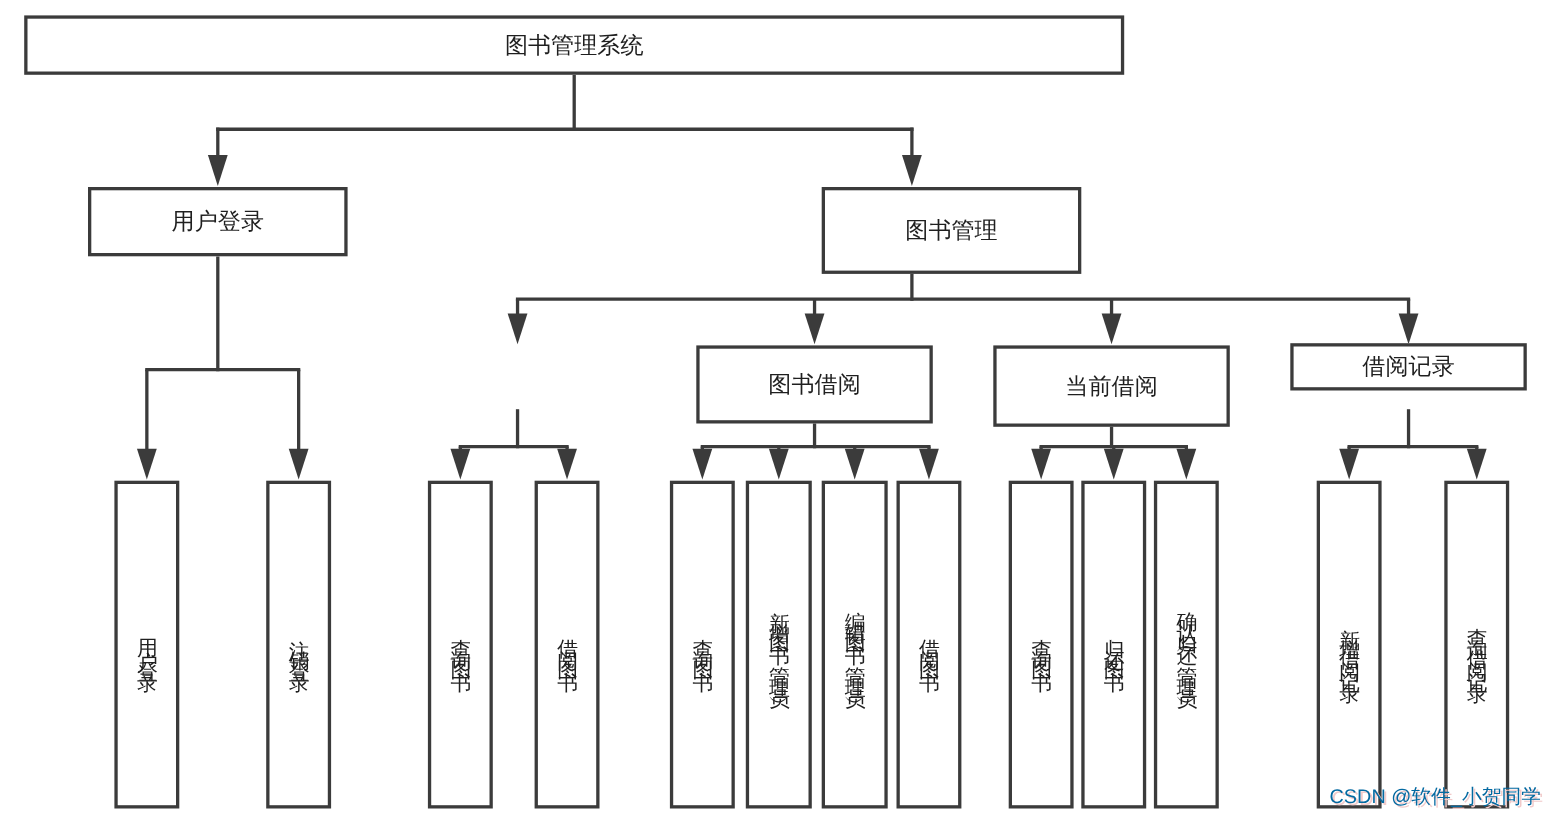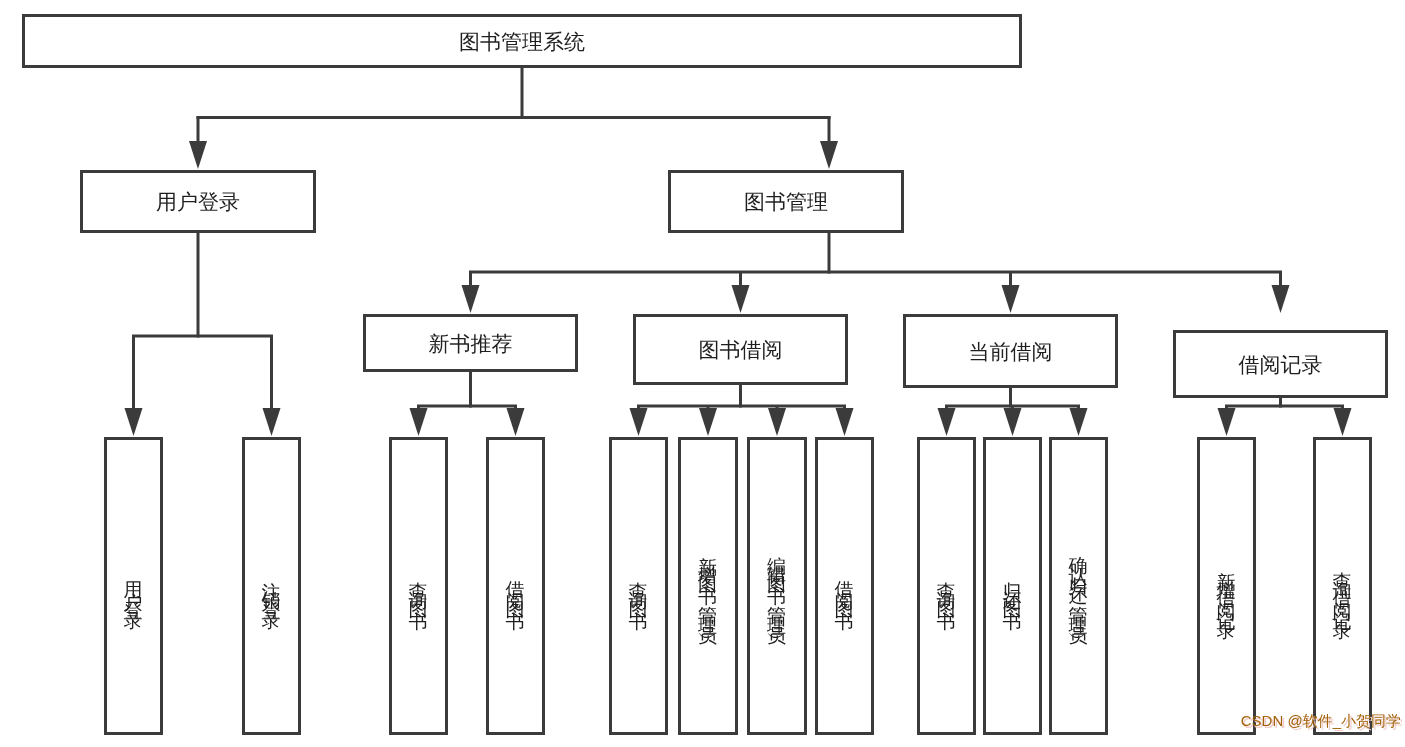--- a/index.html
+++ b/index.html
@@ -42,22 +42,22 @@
     writing-mode: vertical-rl;
     text-orientation: mixed;
     letter-spacing: 10px;
     white-space: pre;
   }
   .watermark {
     position: absolute;
     right: 4px;
     top: 712px;
     z-index: 5;
-    font-size: 15px;
-    color: #a16207;
+    font-size: 18px;
+    color: #0369a1;
     text-shadow: 2px 2px 0 #f1caca;
     white-space: nowrap;
   }
 </style>
 </head>
 <body>
 
 <div class="canvas">
 
   <svg id="connectors" width="1405" height="747" viewBox="0 0 1405 747">
@@ -115,34 +115,31 @@
       <polygon points="1342.5,436 1333.5,408 1351.5,408" fill="#3b3b3b"></polygon>
     </svg>
 
   <div class="node" style="left:22px;top:14px;width:1000px;height:54px">
     <span class="lbl">图书管理系统</span>
   </div>
 
   <div class="node" style="left:80px;top:170px;width:236px;height:63px">
     <span class="lbl">用户登录</span>
   </div>
-  <div class="node" style="left:668px;top:170px;width:236px;height:63px">
+  <div class="node" style="left:747px;top:170px;width:236px;height:79px">
     <span class="lbl">图书管理</span>
   </div>
 
-  <div class="node" style="left:363px;top:314px;width:215px;height:58px">
-    <span class="lbl">新书推荐</span>
-  </div>
   <div class="node" style="left:633px;top:314px;width:215px;height:71px">
     <span class="lbl">图书借阅</span>
   </div>
   <div class="node" style="left:903px;top:314px;width:215px;height:74px">
     <span class="lbl">当前借阅</span>
   </div>
-  <div class="node" style="left:1173px;top:330px;width:215px;height:68px">
+  <div class="node" style="left:1173px;top:312px;width:215px;height:43px">
     <span class="lbl">借阅记录</span>
   </div>
 
   <div class="node v" style="left:104px;top:437px;width:59px;height:298px">
     <span class="lbl">用户登录</span>
   </div>
   <div class="node v" style="left:242px;top:437px;width:59px;height:298px">
     <span class="lbl">注销登录</span>
   </div>
 

